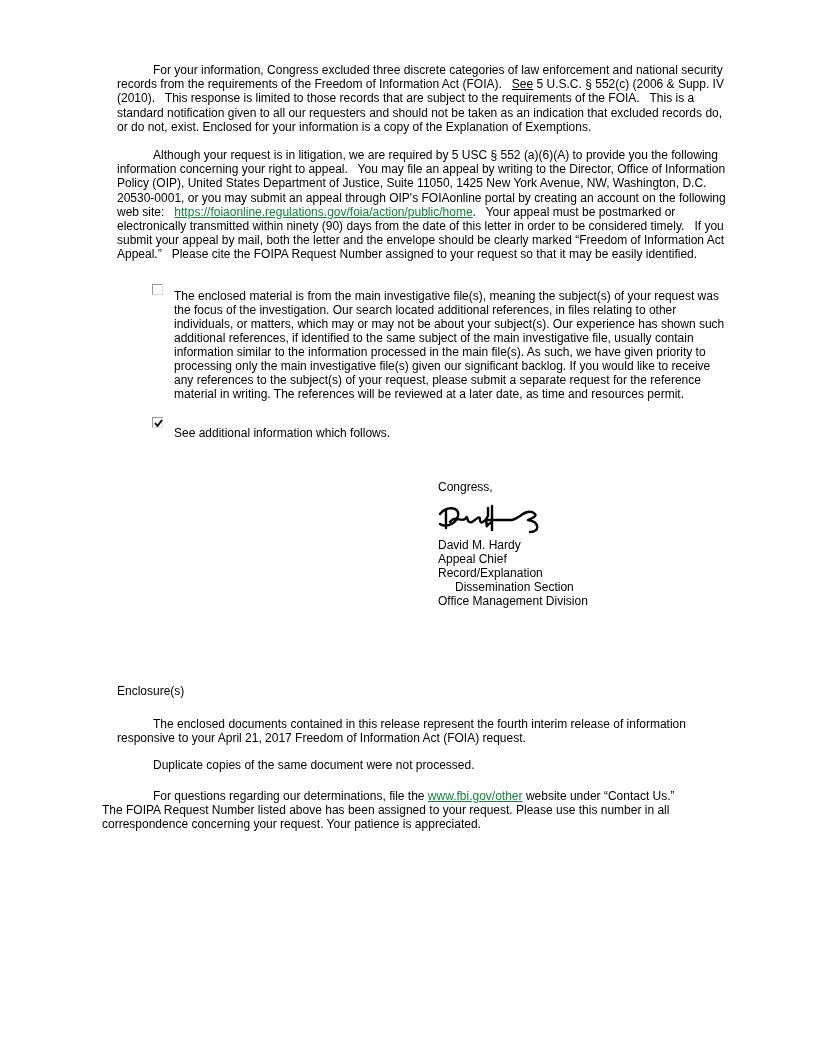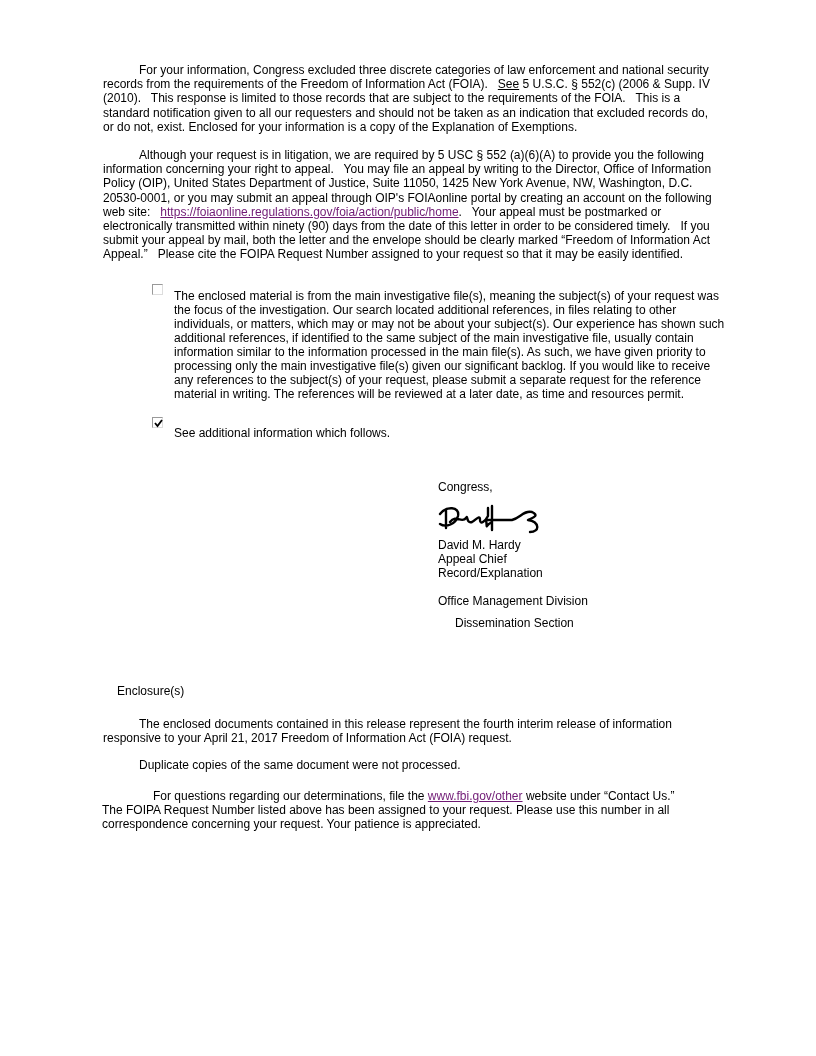--- a/index.html
+++ b/index.html
@@ -1,21 +1,21 @@
 <!DOCTYPE html>
 <html><head>
 <meta charset="utf-8">
 <style>
   html, body { margin: 0; padding: 0; background: #ffffff; }
   body { width: 816px; height: 1056px; position: relative; overflow: hidden;
          font-family: "Liberation Sans", sans-serif; font-size: 12px; color: #000; }
   .abs { position: absolute; }
-  .para { left: 103px; width: 610px; line-height: 14.2px; }
+  .para { left: 117px; width: 610px; line-height: 14.2px; }
   .indent { text-indent: 36px; }
-  a.link { color: #701a75; text-decoration: underline; }
+  a.link { color: #15803d; text-decoration: underline; }
   .u { text-decoration: underline; }
   .cb { position: absolute; width: 11px; height: 11px; border: 1px solid #999; border-right-color:#ddd; border-bottom-color:#ddd; background:#fff; box-sizing: border-box; }
   .cb svg { position:absolute; left:0; top:0; }
   .cbtext { left: 174px; width: 555px; line-height: 14px; }
   .sig { left: 438px; line-height: 14px; }
 </style>
 </head>
 <body>
 
 <div class="abs para indent" style="top:63px;"><span style="white-space:pre-wrap;">For your information, Congress excluded three discrete categories of law enforcement and national security records from the requirements of the Freedom of Information Act (FOIA).   </span><span class="u">See</span><span style="white-space:pre-wrap;"> 5 U.S.C. § 552(c) (2006 &amp; Supp. IV (2010).   This response is limited to those records that are subject to the requirements of the FOIA.   This is a standard notification given to all our requesters and should not be taken as an indication that excluded records do, or do not, exist. Enclosed for your information is a copy of the Explanation of Exemptions.</span></div>
@@ -32,21 +32,21 @@
 </div>
 <div class="abs cbtext" style="top:426px;">See additional information which follows.</div>
 
 <div class="abs sig" style="top:480px;">Congress,</div>
 <svg class="abs" style="left:436px; top:500px;" width="130" height="38">
   <path d="M4 14 C 10 6, 24 6, 22 16 C 20 24, 10 28, 4 24 M10 10 L 10 28 M14 22 C 20 14, 26 24, 30 18 C 32 14, 30 24, 36 22 C 40 20, 44 14, 44 20 C 44 26, 50 20, 52 16 L 52 8 M50 20 C 52 30, 48 26, 56 22 M56 6 L 56 30 M52 20 L 76 20 C 84 18, 88 10, 96 12 C 104 16, 96 18, 92 20 C 104 22, 104 32, 94 32" stroke="#000" stroke-width="2.4" fill="none" stroke-linecap="round" stroke-linejoin="round"></path>
 </svg>
 <div class="abs sig" style="top:538px;">David M. Hardy</div>
 <div class="abs sig" style="top:552px;">Appeal Chief</div>
 <div class="abs sig" style="top:566px;">Record/Explanation</div>
-<div class="abs sig" style="top:580px; left:455px;margin-top:36px;">Dissemination Section</div>
+<div class="abs sig" style="top:580px; left:455px;">Dissemination Section</div>
 <div class="abs sig" style="top:594px;">Office Management Division</div>
 
 <div class="abs" style="left:117px; top:684px;">Enclosure(s)</div>
 
 <div class="abs para indent" style="top:717px;">The enclosed documents contained in this release represent the fourth interim release of information responsive to your April 21, 2017 Freedom of Information Act (FOIA) request.</div>
 
 <div class="abs para indent" style="top:758px;">Duplicate copies of the same document were not processed.</div>
 
 <div class="abs" style="left:117px; top:789px; width:620px; line-height:14.2px;">
   <div style="text-indent:36px;"><span style="white-space:pre-wrap;">For questions regarding our determinations, file the </span><a class="link" href="#">www.fbi.gov/other</a><span> website under “Contact Us.”</span></div>

